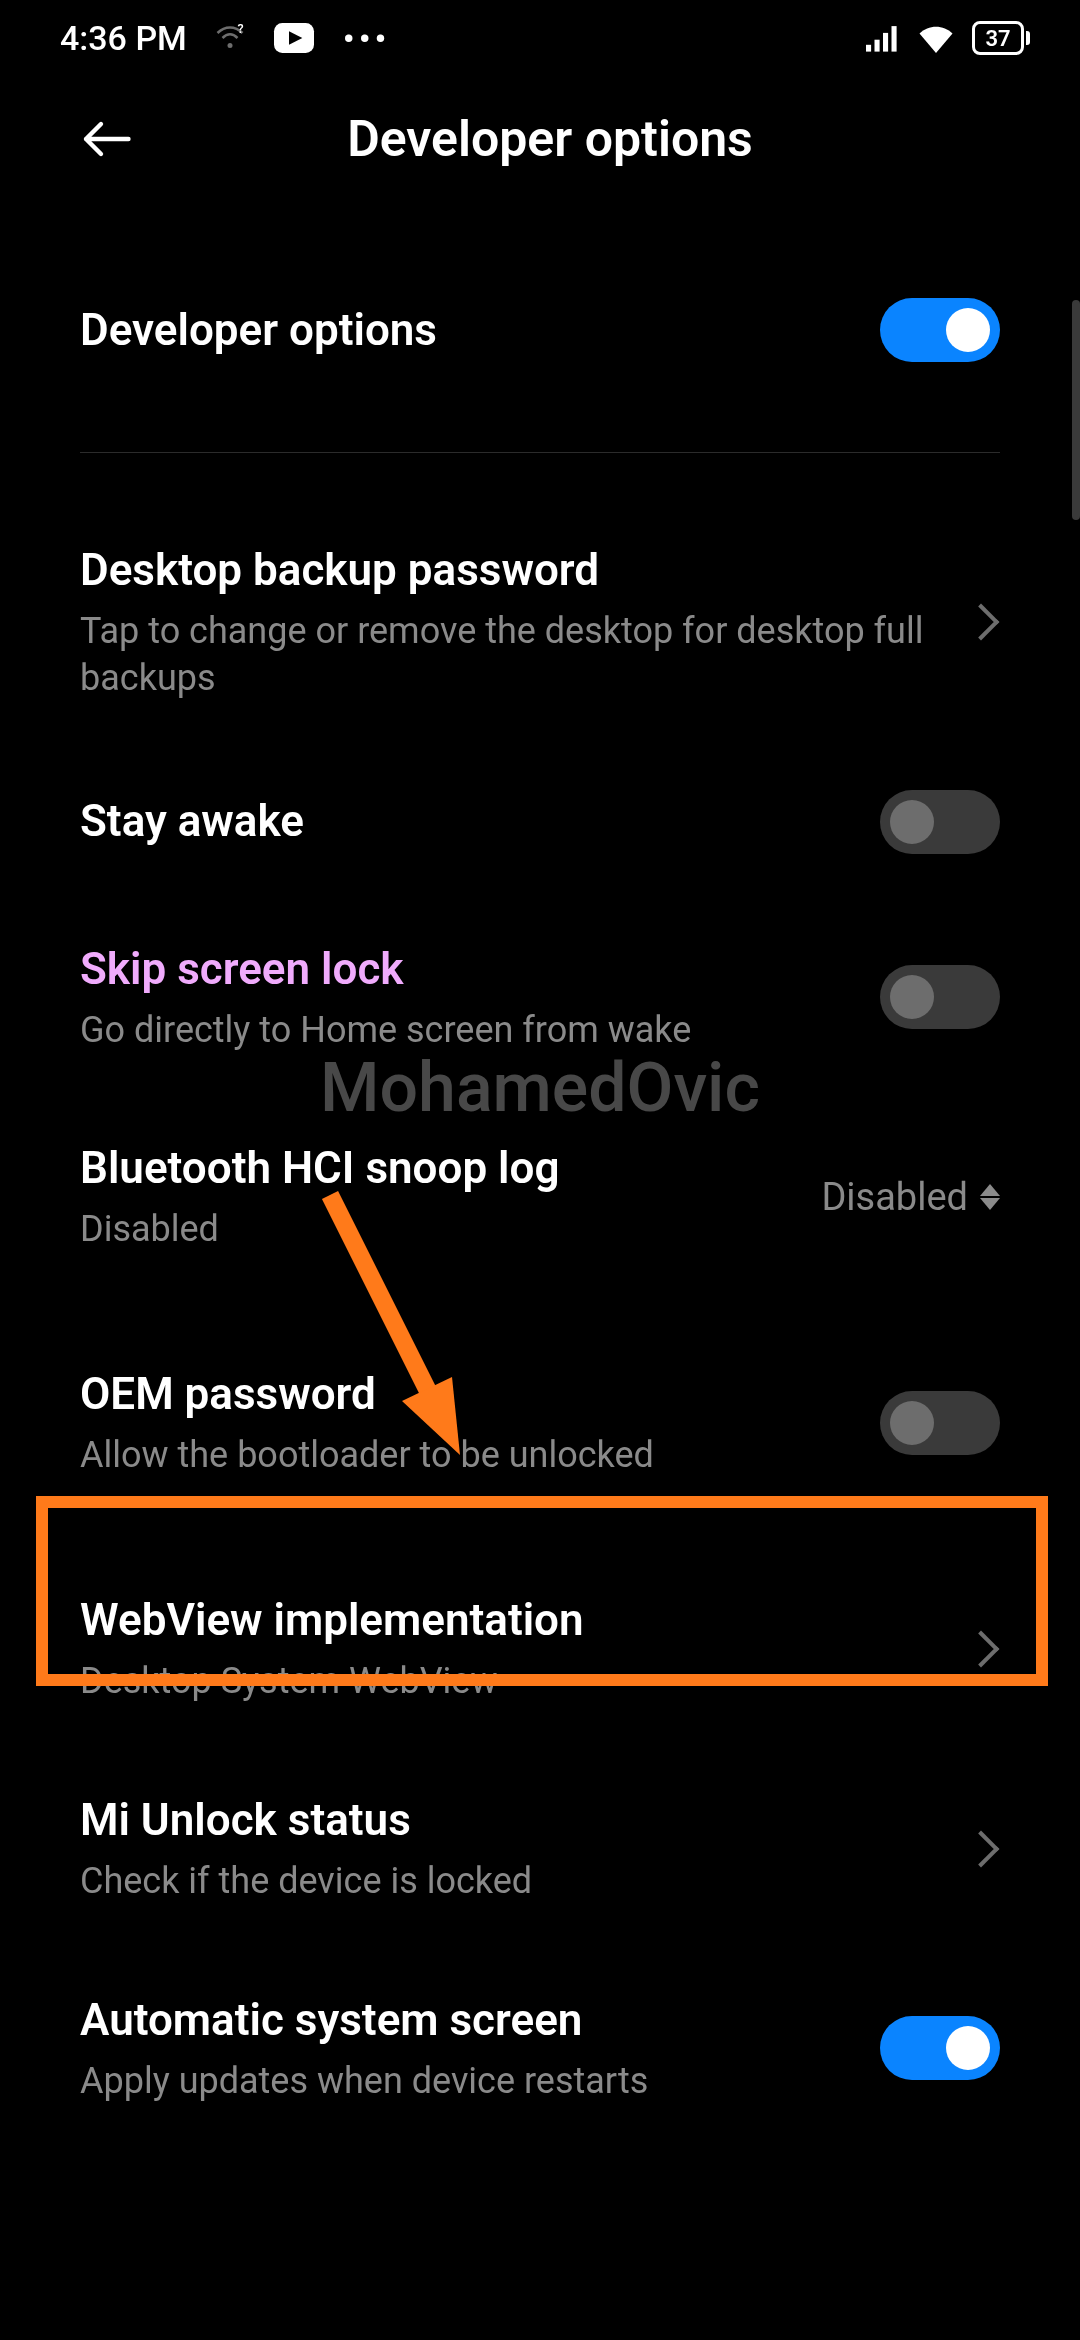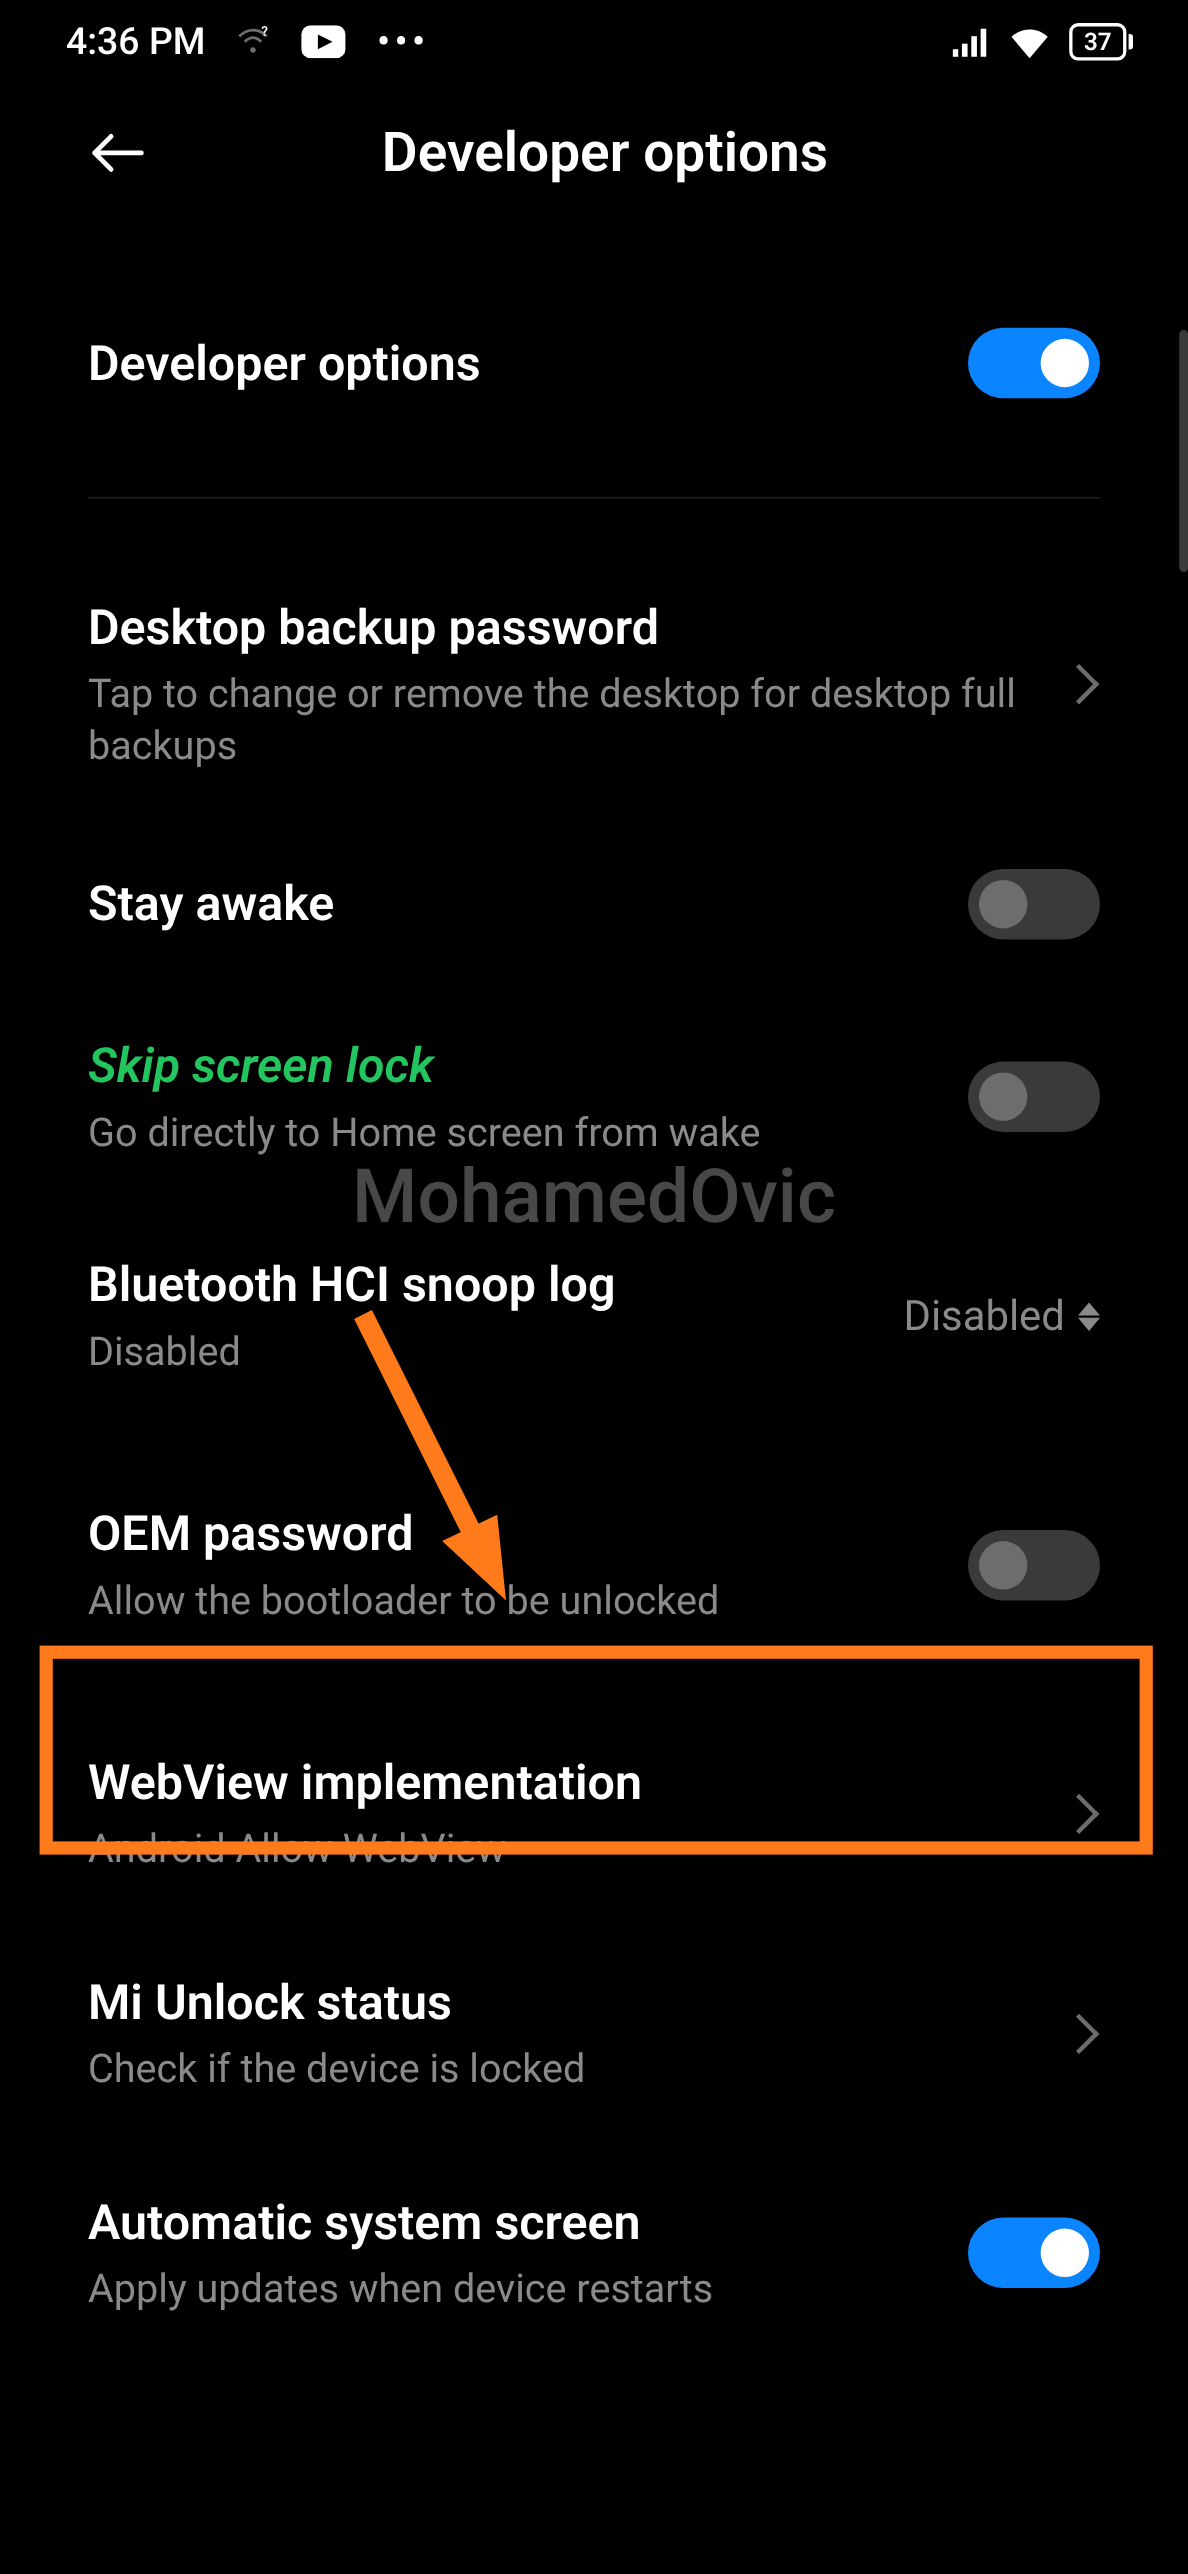--- a/index.html
+++ b/index.html
@@ -139,21 +139,21 @@
     <div class="text">
       <div class="title">Stay awake</div>
     </div>
     <div class="toggle off">
         <div class="knob"></div>
       </div>
   </div>
 
   <div class="row">
     <div class="text">
-      <div class="title" style="color:#22c55e;font-style:italic;">Skip screen lock</div>
+      <div class="title" style="color:#f0abfc;">Skip screen lock</div>
       <div class="subtitle">Go directly to Home screen from wake</div>
     </div>
     <div class="toggle off">
         <div class="knob"></div>
       </div>
   </div>
 
   <div class="row">
     <div class="text">
       <div class="title">Bluetooth HCI snoop log</div>
@@ -174,21 +174,21 @@
       <div class="subtitle">Allow the bootloader to be unlocked</div>
     </div>
     <div class="toggle off">
         <div class="knob"></div>
       </div>
   </div>
 
   <div class="row">
     <div class="text">
       <div class="title">WebView implementation</div>
-      <div class="subtitle">Android Allow WebView</div>
+      <div class="subtitle">Desktop System WebView</div>
     </div>
     <div class="chevron"></div>
   </div>
 
   <div class="row">
     <div class="text">
       <div class="title">Mi Unlock status</div>
       <div class="subtitle">Check if the device is locked</div>
     </div>
     <div class="chevron"></div>

